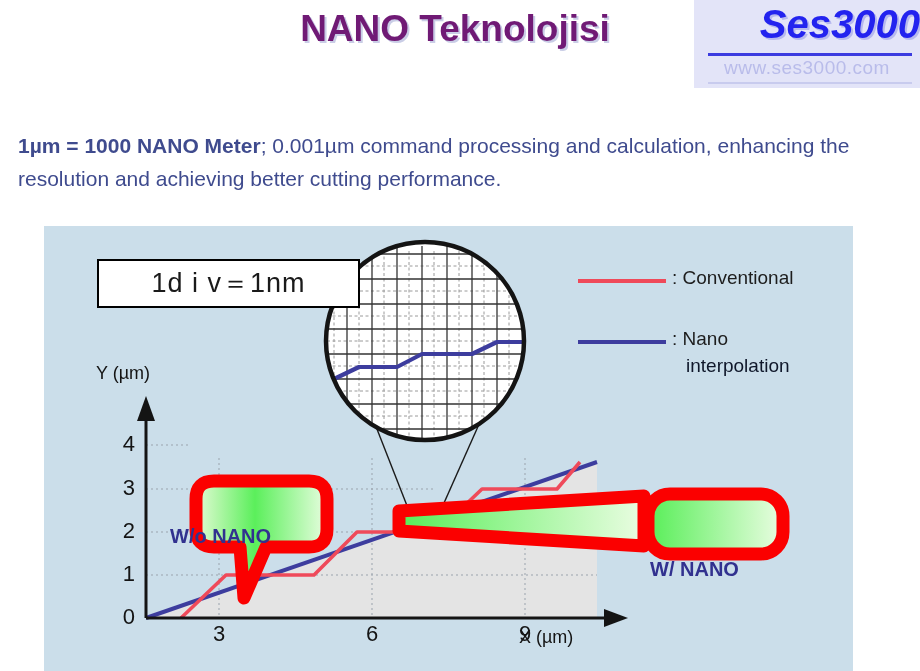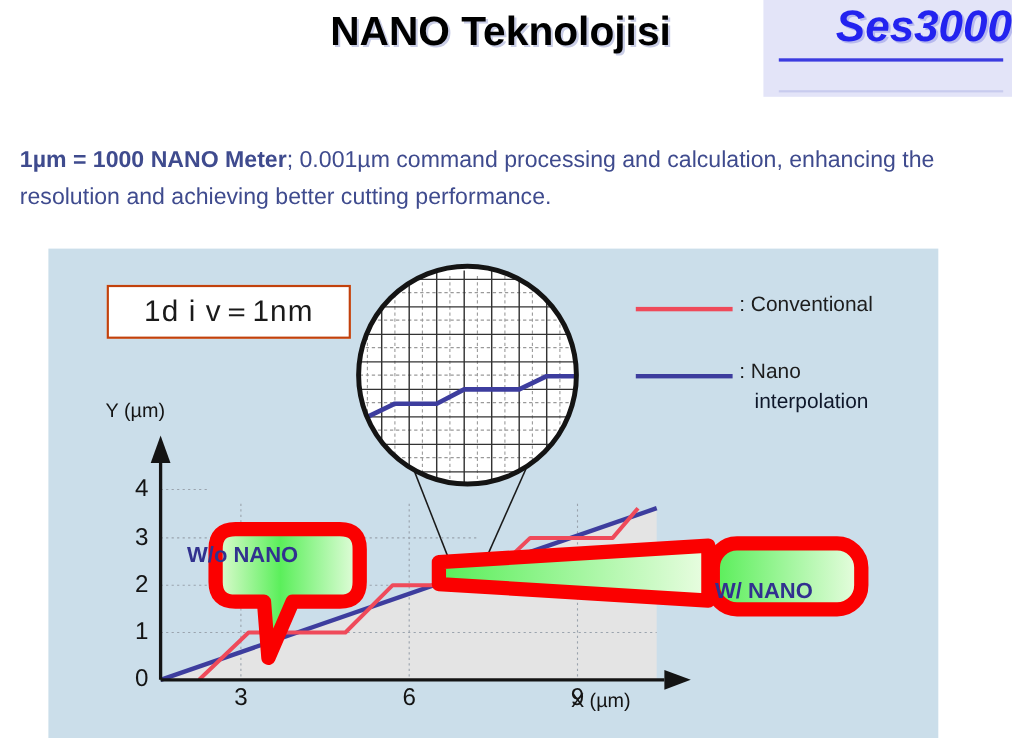--- a/index.html
+++ b/index.html
@@ -3,21 +3,21 @@
 <meta charset="utf-8">
 <style>
   html,body{margin:0;padding:0;}
   body{
     width:920px;height:671px;background:#ffffff;overflow:hidden;position:relative;
     font-family:"Liberation Sans", sans-serif;
   }
   
   #page-title{
     position:absolute;left:255px;top:8px;width:400px;text-align:center;
-    font-size:37px;font-weight:bold;color:#000000;letter-spacing:0px;
+    font-size:37px;font-weight:bold;color:#701a75;letter-spacing:0px;
     text-shadow:2px 2px 0 #c9cde6;white-space:nowrap;
   }
   #logo{
     position:absolute;left:694px;top:0px;width:226px;height:88px;
     background:#e3e4f8;
   }
   #logo-word{
     position:absolute;left:0;top:2px;width:226px;text-align:right;
     font-size:40px;font-weight:bold;font-style:italic;color:#2323ef;
     text-shadow:2px 2px 0 #b7b9ee;white-space:nowrap;
@@ -39,59 +39,61 @@
   }
   #intro b{font-weight:bold;}
   
   #chart-panel{
     position:absolute;left:44px;top:226px;width:809px;height:445px;
     background:#cbdeea;
   }
   #chart-svg{position:absolute;left:0;top:0;}
   
   #scale-note{
-    position:absolute;left:97px;top:259px;width:222px;height:49px;
-    background:#ffffff;border:2px solid #c2410c;
+    position:absolute;left:97px;top:259px;width:263px;height:49px;
+    background:#ffffff;border:2px solid #000000;
     box-sizing:border-box;
   }
   #scale-note span{
     display:block;width:100%;text-align:center;line-height:45px;
     font-size:27px;color:#1a1a1a;letter-spacing:1px;
   }
   
   .legend-row{position:absolute;font-size:19px;color:#1d1d1d;white-space:nowrap;}
   #legend-row-0{left:672px;top:267px;}
   #legend-row-1{left:672px;top:328px;text-align:right;}
   .legend-swatch{position:absolute;height:4px;width:88px;}
   #legend-swatch-0{left:578px;top:279px;background:#ef4a5a;}
   #legend-swatch-1{left:578px;top:340px;background:#3d3d9e;}
   .legend-sub{position:absolute;left:686px;top:355px;font-size:19px;color:#0f172a;}
   
   .callout-text{
     position:absolute;font-size:20px;font-weight:bold;color:#31318f;
     white-space:nowrap;
+    margin-top:31px;
   }
   #callout-text-0{left:170px;top:494px;}
   #callout-text-1{left:650px;top:527px;}
   
   .axis-label{position:absolute;font-size:18px;color:#141414;white-space:nowrap;}
   #y-axis-label{left:96px;top:363px;}
   #x-axis-label{left:519px;top:627px;text-align:right;}
   .tick-label{position:absolute;font-size:22px;color:#141414;}
   .tick-y{width:22px;text-align:right;}
   .tick-x{width:24px;text-align:center;}
 </style>
 </head>
 <body>
 
 <div id="page-title">NANO Teknolojisi</div>
 
 <div id="logo">
   <div id="logo-word">Ses3000</div>
   <div id="logo-rule"></div>
+  <div id="logo-url">www.ses3000.com</div>
   <div id="logo-rule2"></div>
 </div>
 
 <div id="intro">
   <b>1µm = 1000 NANO Meter</b><span>; 0.001µm command processing and calculation, enhancing the resolution and achieving better cutting performance.</span>
 </div>
 
 <div id="chart-panel">
   <svg id="chart-svg" width="809" height="445" viewBox="0 0 809 445">
     <defs>

